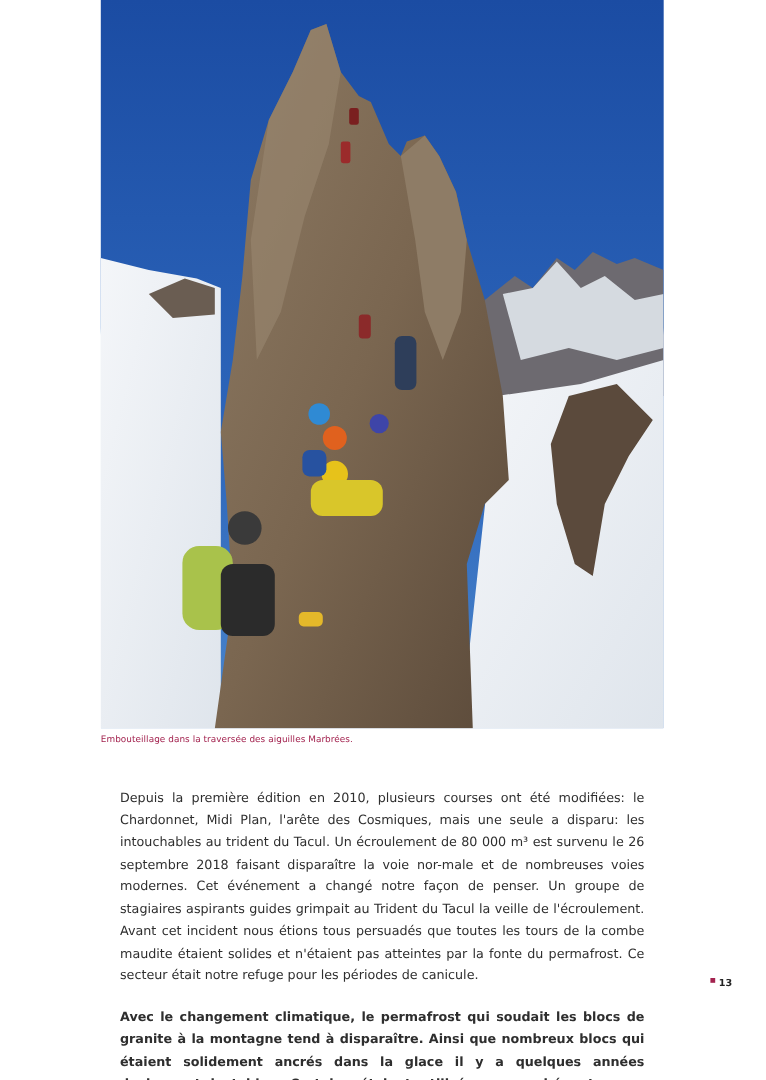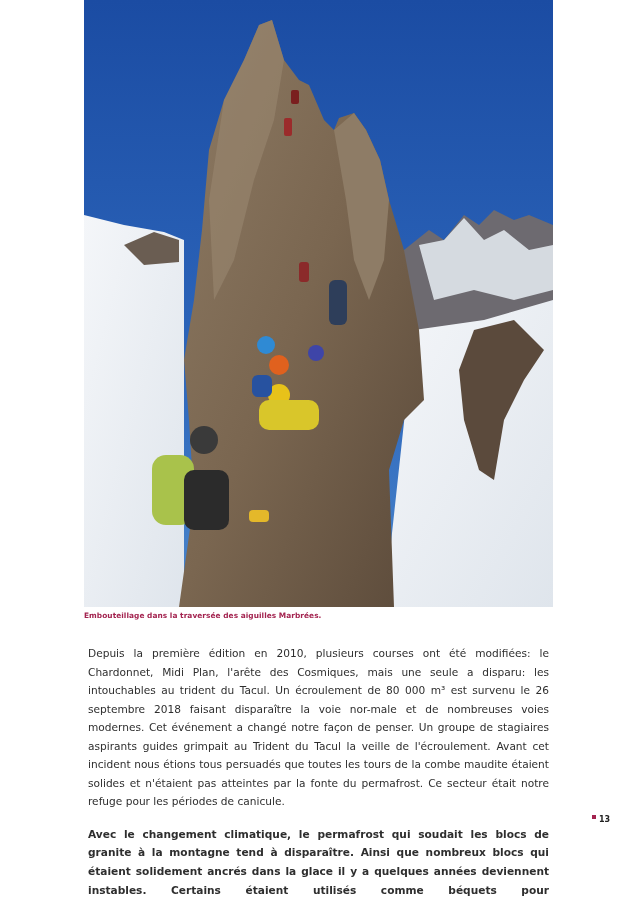--- a/index.html
+++ b/index.html
@@ -6,29 +6,29 @@
     body {
       width: 638px; height: 900px; background: #ffffff; position: relative; overflow: hidden;
       font-family: "DejaVu Sans", sans-serif; color: #2b2b2b;
     }
     .photo {
       position: absolute; left: 84px; top: 0; width: 469px; height: 607px; overflow: hidden;
       background: linear-gradient(180deg, #1d4fa6 0%, #2a63b8 35%, #3a79c6 45%, #e9eef4 46%, #f2f4f7 100%);
     }
     .photo svg { display: block; width: 100%; height: 100%; }
     .caption {
-      position: absolute; left: 84px; top: 611px; font-size: 7.4px; font-weight: bold;
+      position: absolute; left: 84px; top: 611px; font-size: 7.4px; font-weight: normal;
       color: #a3234f; letter-spacing: 0.05px; white-space: nowrap;
     }
     .body-text {
       position: absolute; left: 84px; top: 640px; width: 469px;
       font-size: 10.6px; line-height: 18.55px; text-align: justify; color: #2e2e2e;
       hyphens: manual;
     }
-    .body-text p { margin: 4px; }
+    .body-text p { margin: 16px; }
     .body-text p + p { margin-top: 14px; font-weight: bold; }
     .body-text .last-line-justify { text-align-last: justify; }
     .folio {
       position: absolute; left: 592px; top: 815px; font-size: 8px; font-weight: bold; color: #222;
       display: flex; align-items: flex-start; gap: 3px;
     }
     .folio .marker { width: 4px; height: 4px; background: #a3234f; display: inline-block; }
   </style>
 </head>
 <body>

